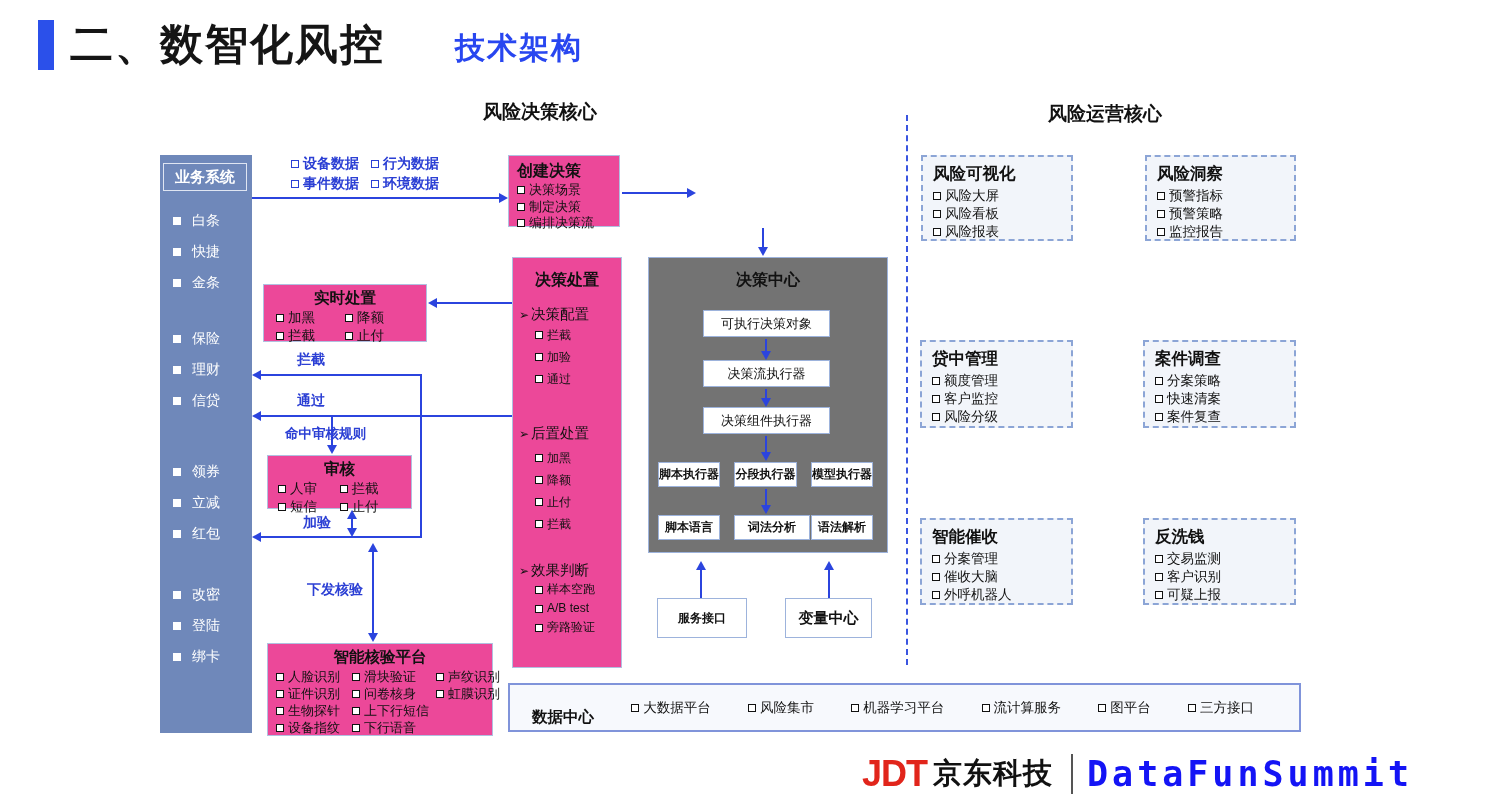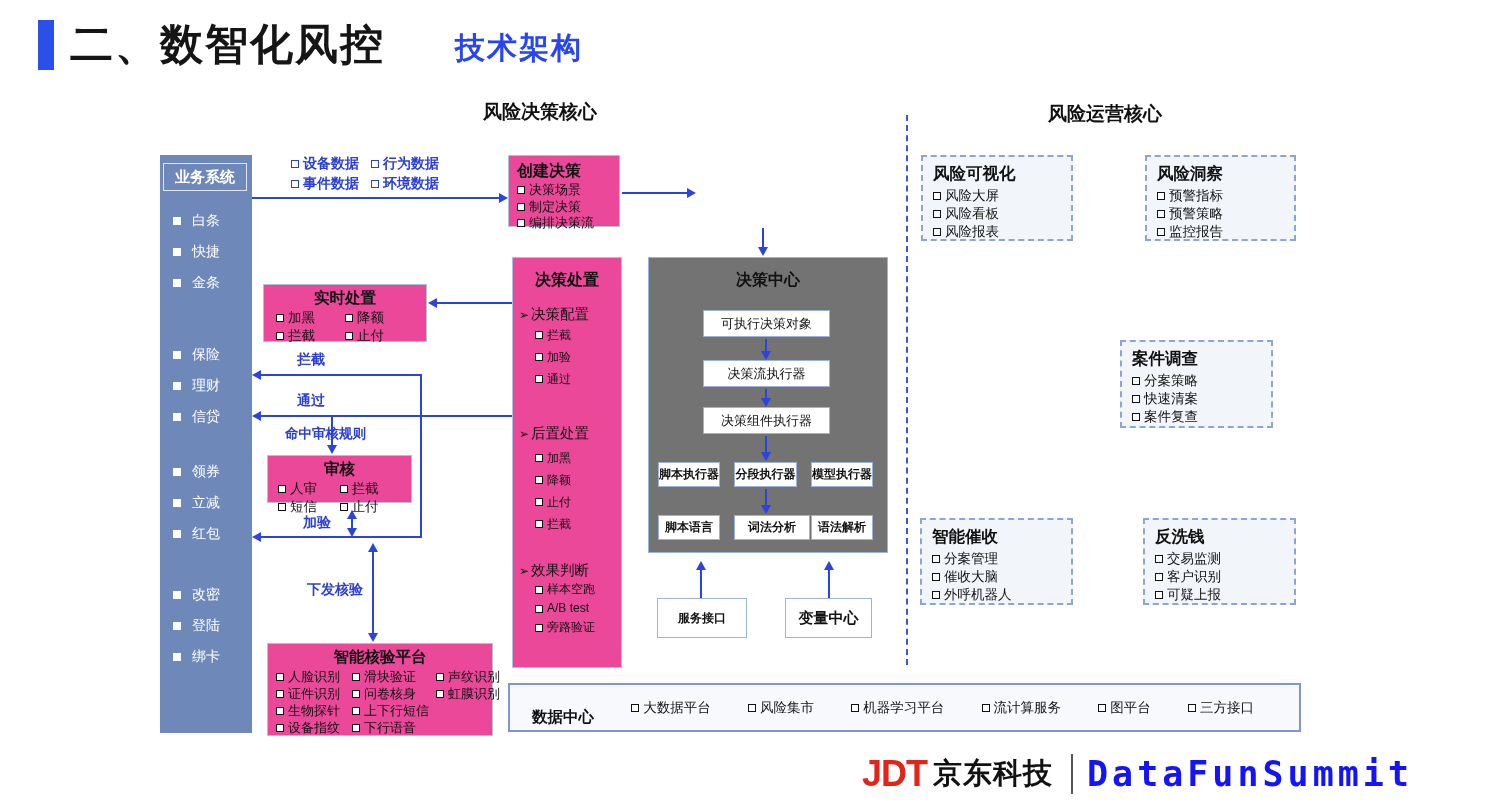--- a/index.html
+++ b/index.html
@@ -108,21 +108,21 @@
         </div>
       <div class="side-item">
           <span class="bullet"></span>
           <span>快捷</span>
         </div>
       <div class="side-item">
           <span class="bullet"></span>
           <span>金条</span>
         </div>
     </div>
-    <div class="side-group" style="top:184px;font-family:Liberation Mono, monospace;">
+    <div class="side-group" style="top:168px;font-family:Liberation Mono, monospace;">
       <div class="side-item">
           <span class="bullet"></span>
           <span>保险</span>
         </div>
       <div class="side-item">
           <span class="bullet"></span>
           <span>理财</span>
         </div>
       <div class="side-item">
           <span class="bullet"></span>
@@ -210,21 +210,21 @@
           <span class="chk"></span>
           <span>拦截</span>
         </span>
       <span class="itemline">
           <span class="chk"></span>
           <span>止付</span>
         </span>
     </div>
   </div>
 
-  <div class="abs panel center-box" style="left:267px;top:455px;width:145px;height:48px;">
+  <div class="abs panel center-box" style="left:267px;top:455px;width:145px;height:54px;">
     <div class="panel-title">审核</div>
     <div class="grid2" style="padding:0 10px;">
       <span class="itemline">
           <span class="chk"></span>
           <span>人审</span>
         </span>
       <span class="itemline">
           <span class="chk"></span>
           <span>拦截</span>
         </span>
@@ -382,21 +382,36 @@
       </div>
     <div class="itemline">
         <span class="chk"></span>
         <span>预警策略</span>
       </div>
     <div class="itemline">
         <span class="chk"></span>
         <span>监控报告</span>
       </div>
   </div>
-  <div class="abs dashed" style="left:1120px;top:340px;width:153px;height:88px;">
+  <div class="abs dashed" style="left:920px;top:340px;width:153px;height:88px;">
+    <div class="panel-title">贷中管理</div>
+    <div class="itemline">
+        <span class="chk"></span>
+        <span>额度管理</span>
+      </div>
+    <div class="itemline">
+        <span class="chk"></span>
+        <span>客户监控</span>
+      </div>
+    <div class="itemline">
+        <span class="chk"></span>
+        <span>风险分级</span>
+      </div>
+  </div>
+  <div class="abs dashed" style="left:1143px;top:340px;width:153px;height:88px;">
     <div class="panel-title">案件调查</div>
     <div class="itemline">
         <span class="chk"></span>
         <span>分案策略</span>
       </div>
     <div class="itemline">
         <span class="chk"></span>
         <span>快速清案</span>
       </div>
     <div class="itemline">

